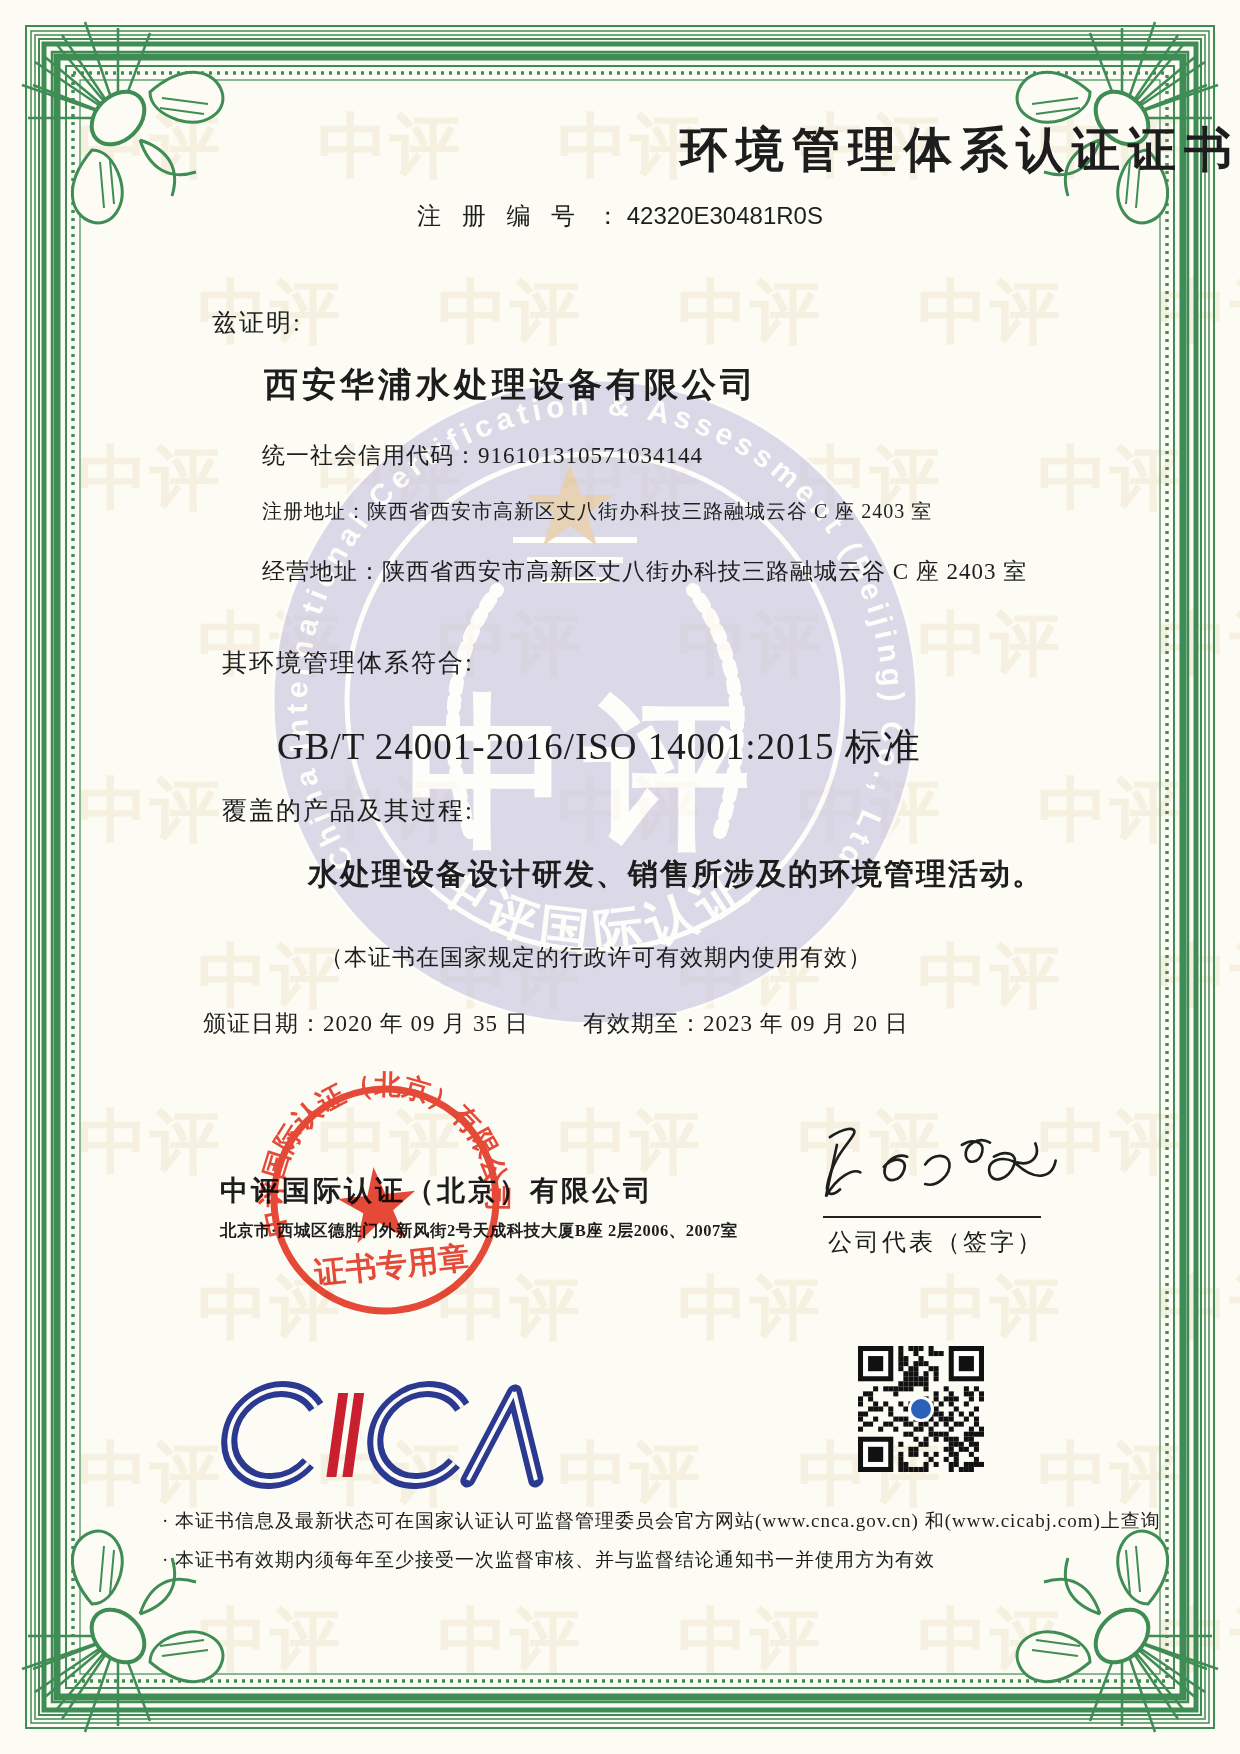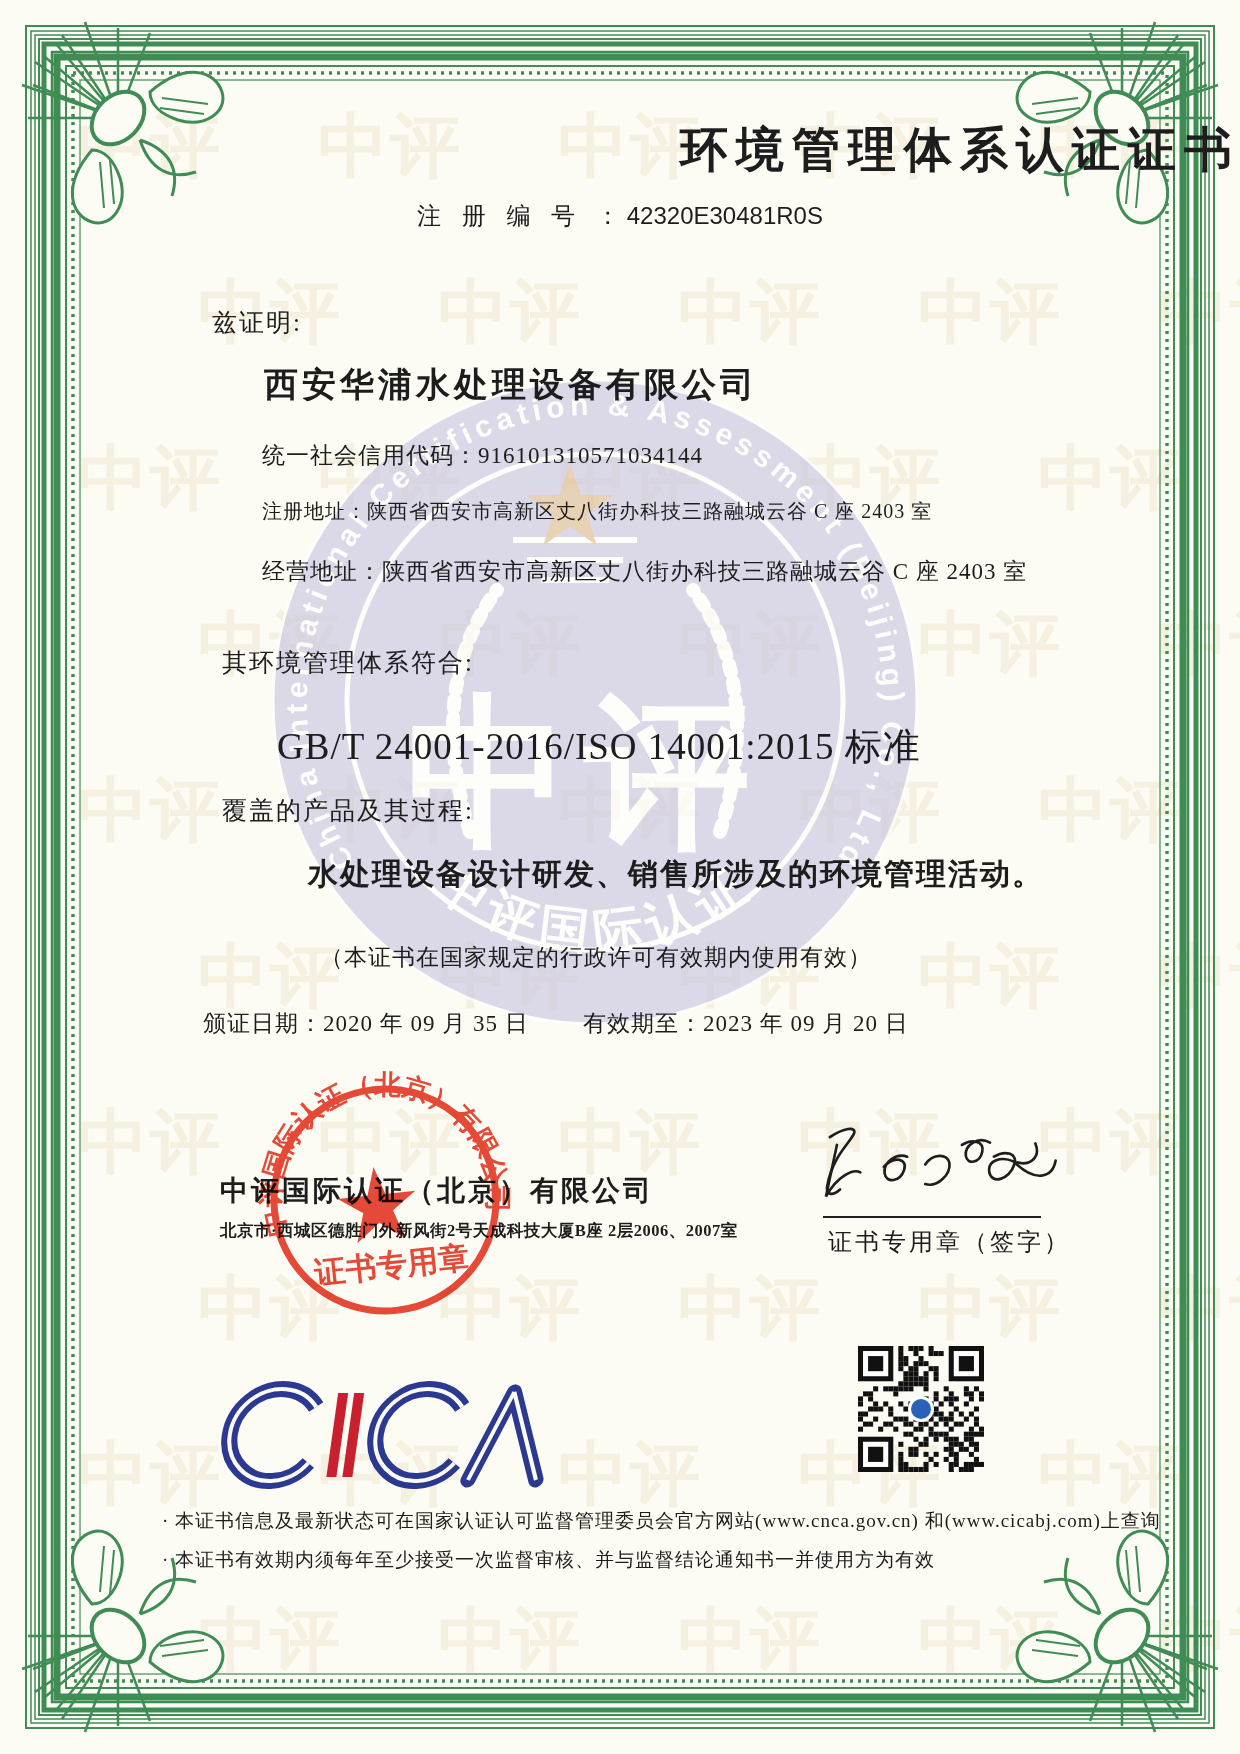--- a/index.html
+++ b/index.html
@@ -203,21 +203,21 @@
       <path d="M28,20 C46,8 62,6 59,15 C55,26 32,44 25,80 C22,93 30,97 41,87"></path>
       <path d="M37,30 L23,96 C37,70 58,60 67,65"></path>
       <path d="M97,58 C111,43 128,48 123,62 C118,77 100,80 98,66 C96,52 113,40 127,45"></path>
       <path d="M150,55 C160,40 179,41 181,53 C183,67 166,85 150,80"></path>
       <path d="M197,30 C211,21 226,26 223,39 C220,53 204,56 202,44 C200,31 217,18 233,27"></path>
       <path d="M238,45 C253,36 269,41 264,55 C258,75 234,81 232,64 C230,50 247,44 263,51 C285,59 298,45 291,28"></path>
       <path d="M263,51 C291,79 313,72 317,50"></path>
     </g>
   </svg>
   <div class="abs sig-line"></div>
-  <div class="txt sig-label">证书专用章（签字）</div>
+  <div class="txt sig-label">公司代表（签字）</div>
 
   <svg class="stamp-svg" style="left:255px;top:1070px;" width="260" height="260" viewBox="0 0 260 260">
     <g transform="rotate(-6 130 130)" fill="none">
       <circle cx="130" cy="130" r="111" stroke="#e63a28" stroke-width="7"></circle>
       <path id="stampArc" d="M51.5,196 A104,104 0 1 1 208.5,196" fill="none"></path>
       <text font-family="Liberation Serif,serif" font-size="27" font-weight="bold" fill="#e63a28">
         <textPath href="#stampArc" startOffset="50%" text-anchor="middle">中评国际认证（北京）有限公司</textPath>
       </text>
       <polygon fill="#e63a28" points="122,96 131,124 161,124 137,141 146,170 122,152 98,170 107,141 83,124 113,124"></polygon>
       <text x="130" y="206" text-anchor="middle" font-family="Liberation Serif,serif" font-size="31" font-weight="bold" fill="#e63a28">证书专用章</text>

